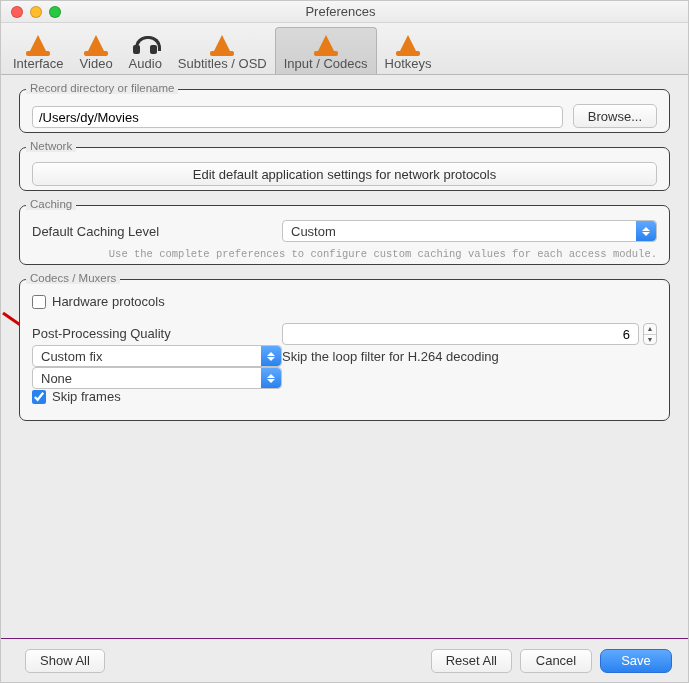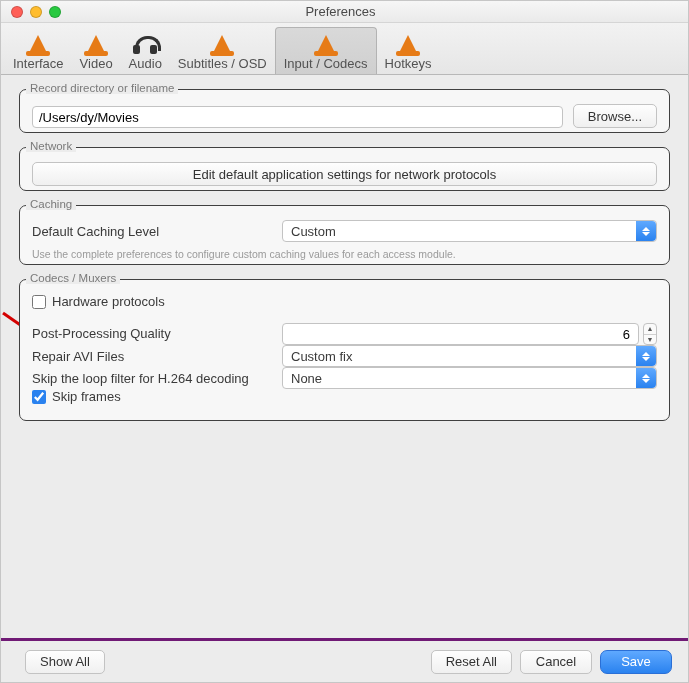--- a/index.html
+++ b/index.html
@@ -24,38 +24,38 @@
   
   .content { flex:1; overflow:auto; padding: 14px 18px 8px; position:relative; }
   fieldset { border:1px solid #404040; background:#f7f7f7; border-radius:7px; margin-bottom:14px; padding: 14px 12px 4px; position:relative; }
   fieldset > legend { position:absolute; top:-8px; left:6px; padding:0 4px; font-size:11.5px; color:#7a7a7a; background:#ececec; }
   .row { display:flex; align-items:flex-end; min-height:24px; }
   input[type=text].mac, .select-wrap, .num-wrap { background:#fff; border:1px solid #c3c3c3; border-radius:4px; height:22px; font-size:13px; }
   input[type=text].mac { padding: 2px 6px; flex:1; }
   .btn { background:linear-gradient(#fefefe,#f0f0f0); border:1px solid #c3c3c3; border-radius:5px; height:24px; padding: 0 14px; font-size:13px; color:#333; cursor:pointer; }
   .btn.primary { background:linear-gradient(#5fa9ff,#2a82ef); color:#fff; border-color:#2a6fd6;border-radius:7px; }
   .wide-btn { width:100%; text-align:center; }
-  .hint { font-size:10.5px; color:#9a9a9a; text-align:left; margin-top:6px; }
+  .hint { font-size:10.5px; color:#9a9a9a; text-align:right; margin-top:6px;font-family:Liberation Mono, monospace; }
   .label { font-size:13px; color:#3a3a3a; }
   .grid2 { display:grid; grid-template-columns: 250px 1fr; align-items:center; }
   
   .select-wrap { position:relative; display:flex; align-items:center; padding-left:8px; }
   .select-wrap .cap { position:absolute; right:0; top:0; bottom:0; width:20px; background:linear-gradient(#5fa9ff,#2a82ef); border-radius:0 4px 4px 0; display:flex; flex-direction:column; align-items:center; justify-content:center; gap:1px; }
   .cap .arr { width:0;height:0;border-left:4px solid transparent;border-right:4px solid transparent; }
   .cap .up{border-bottom:4px solid #fff;} .cap .down{border-top:4px solid #fff;}
   .num-wrap { display:flex; align-items:center; position:relative; }
   .num-wrap input { border:none; outline:none; flex:1; text-align:right; padding-right:8px; font-size:13px; background:transparent; height:100%; }
   .stepper { width:14px; height:22px; margin-left:4px; border:1px solid #c3c3c3; border-radius:4px; display:flex; flex-direction:column; background:#fafafa; }
   .stepper div{flex:1;display:flex;align-items:center;justify-content:center;font-size:7px;color:#555;cursor:pointer;}
   .stepper div:first-child{border-bottom:1px solid #d0d0d0;}
   
   .cb { display:flex; align-items:center; gap:6px; }
   .cb input { width:14px; height:14px; accent-color:#2a82ef; }
   
-  .footer { height:44px; border-top:3px solid #701a75; background:#ececec; display:flex; align-items:center; padding: 0 16px; }
+  .footer { height:44px; border-top:1px solid #701a75; background:#ececec; display:flex; align-items:center; padding: 0 16px; }
   .footer .spacer{flex:1;}
   .footer .btn { min-width:72px; margin-left:8px; }
   
   .arrow-ann { position:absolute; left:0px; top:236px; width:36px; height:28px; pointer-events:none; }
   .arrow-ann svg { width:100%; height:100%; }
 </style>
 </head>
 <body>
 
 <div class="window">
@@ -146,21 +146,20 @@
         <div class="row">
           <div class="num-wrap" style="flex:1;">
             <input type="text" value="6" style="">
           </div>
           <div class="stepper">
             <div>▲</div>
             <div>▼</div>
           </div>
         </div>
 
-        <span class="label">Repair AVI Files</span>
         <div class="select-wrap">
           <span>Custom fix</span>
           <span class="cap">
               <span class="arr up"></span>
               <span class="arr down"></span>
             </span>
         </div>
 
         <span class="label">Skip the loop filter for H.264 decoding</span>
         <div class="select-wrap">

